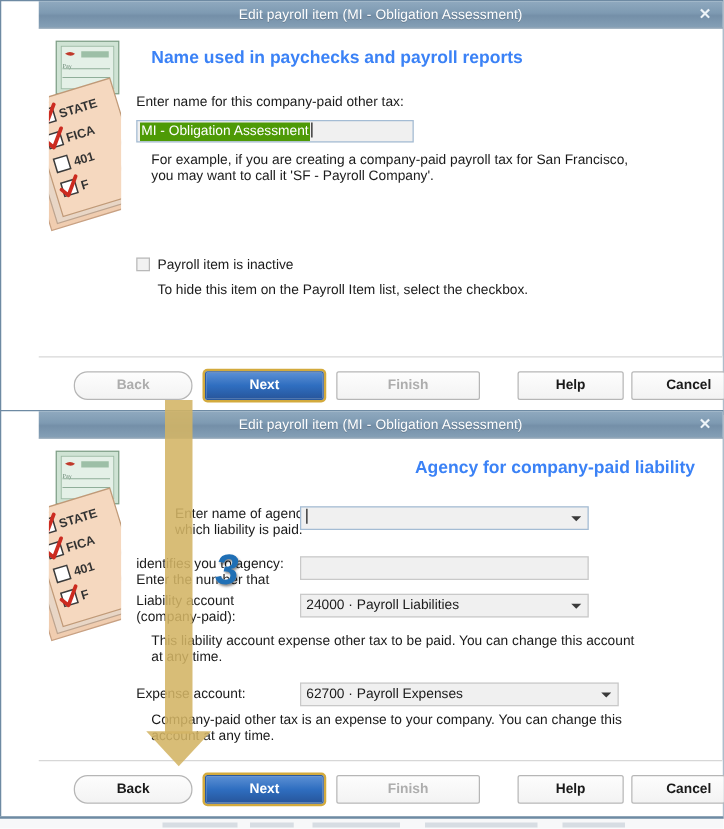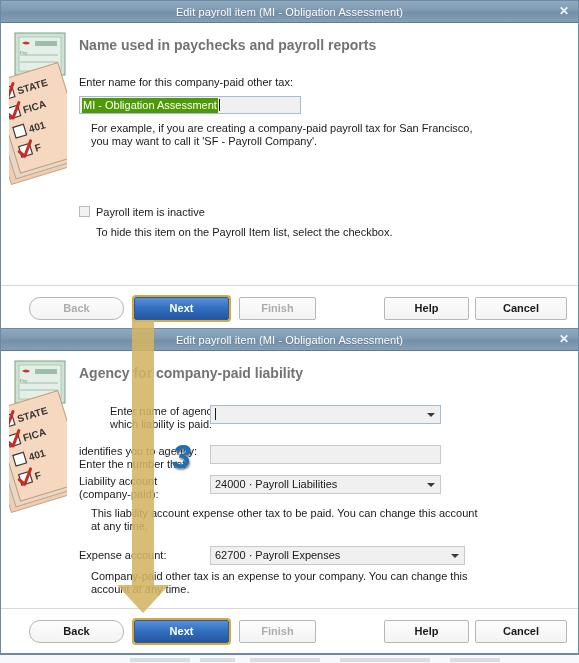--- a/index.html
+++ b/index.html
@@ -18,20 +18,21 @@
   }
 
   
   .dialog {
     position: absolute;
     left: 0;
     width: 579px;
     background: #ffffff;
     box-sizing: border-box;
     border: 1px solid #6e8aa3;
+    padding-left: 30px;
   }
   #dialog-1 { top: 0; height: 332px; }
   #dialog-2 { top: 328px; height: 327px; }
 
   .titlebar {
     position: relative;
     height: 21px;
     background: linear-gradient(to bottom, #8fa9bf 0%, #7e9ab2 45%, #748fa8 55%, #85a0b6 100%);
     border-bottom: 1px solid #5d7b94;
     display: flex;
@@ -81,22 +82,22 @@
   
   .content {
     position: absolute;
     left: 78px;
     top: 0;
     right: 10px;
   }
   .heading {
     font-size: 14px;
     font-weight: bold;
-    color: #737373;
-    margin: 0;
+    color: #3b82f6;
+    margin: 12px;
     padding: 0;
   }
 
   .field-label {
     font-size: 11px;
     color: #1a1a1a;
     line-height: 13px;
   }
   .hint {
     font-size: 11px;
@@ -198,21 +199,21 @@
   .btn.primary {
     background: linear-gradient(to bottom, #5b8fd4 0%, #2f6ec0 50%, #27569c 100%);
     color: #ffffff;
     border: 1px solid #2b5a9e;
     box-shadow: 0 0 0 2px #d3aa3d;
   }
 
   
   .b-back   { left: 28px;  width: 95px; border-radius: 11px; }
   .b-next   { left: 133px; width: 95px; }
-  .b-finish { left: 238px; width: 77px; }
+  .b-finish { left: 238px; width: 115px; }
   .b-help   { left: 383px; width: 85px; }
   .b-cancel { left: 474px; width: 92px; }
 
   
   #overlay {
     position: absolute;
     left: 0; top: 0;
     width: 579px; height: 663px;
     pointer-events: none;
     z-index: 50;
@@ -368,21 +369,21 @@
           <rect x="6" y="89" width="11" height="11" fill="#ffffff" stroke="#3b3b3b" stroke-width="1.2"></rect>
           <text x="21" y="99" font-family="'Liberation Sans',sans-serif" font-size="10" font-weight="bold" fill="#333">401</text>
           <rect x="6" y="109" width="11" height="11" fill="#ffffff" stroke="#3b3b3b" stroke-width="1.2"></rect>
           <path d="M5 114 l4 6 l10 -13" stroke="#cc2b20" stroke-width="3" fill="none" stroke-linecap="round" stroke-linejoin="round"></path>
           <text x="21" y="119" font-family="'Liberation Sans',sans-serif" font-size="10" font-weight="bold" fill="#333">F</text>
         </g>
       </svg>
     </div>
 
     <div class="content">
-      <div class="heading" style="margin-top:14px;">Agency for company-paid liability</div>
+      <div class="heading" style="margin-top:14px;text-align:right;">Agency for company-paid liability</div>
 
       <div style="position:relative; margin-top:24px; height:30px;">
         <div style="position:absolute; left:0; top:0; width:125px;margin-left:31px;">
           <div class="field-label">Enter name of agency to</div>
           <div class="field-label">which liability is paid:</div>
         </div>
         <div class="combo" style="position:absolute; left:131px; top:0; width:231px;">
           <span class="caret" style="margin-left:0;"></span><span></span>
           <span class="arrow"></span>
         </div>

